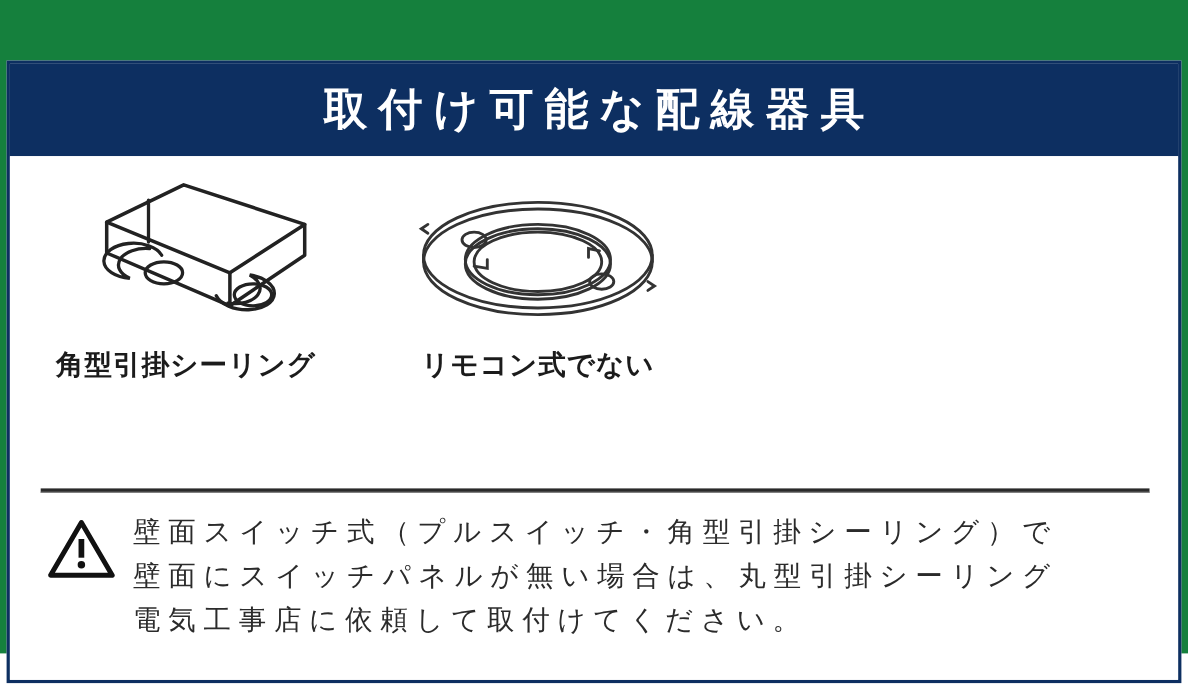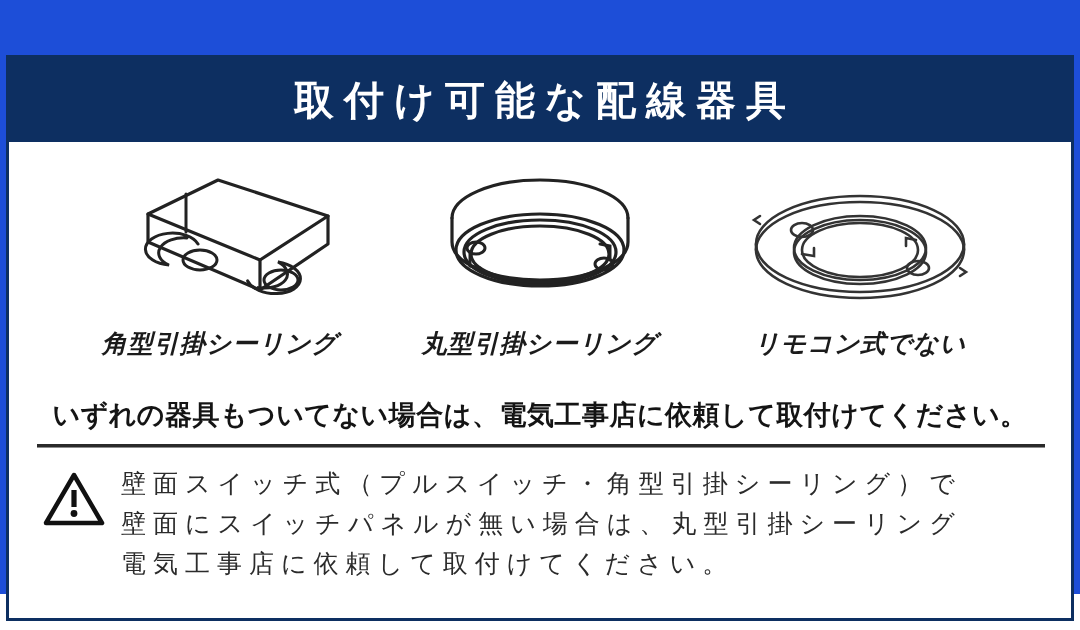--- a/index.html
+++ b/index.html
@@ -12,21 +12,21 @@
     height: 630px;
     overflow: hidden;
     font-family: "Liberation Sans", "DejaVu Sans", sans-serif;
     -webkit-font-smoothing: antialiased;
   }
 
   #root {
     position: relative;
     width: 1080px;
     height: 594px;
-    background: #1d4ed8;
+    background: #15803d;
   }
 
   
   .panel {
     position: absolute;
     left: 6px;
     top: 55px;
     width: 1068px;
     height: 566px;
     box-sizing: border-box;
@@ -65,26 +65,25 @@
     top: 84px;
     right: 0;
     bottom: 0;
     background: #ffffff;
   }
 
   
   .fixtures {
     position: absolute;
     left: 0;
-    top: 26px;
+    top: 14px;
     width: 100%;
     display: flex;
-    justify-content: center;
+    justify-content: flex-start;
     align-items: flex-end;
-    font-style: italic;
   }
   .fixture {
     width: 320px;
     display: flex;
     flex-direction: column;
     align-items: center;
   }
   .fixture-art {
     width: 260px;
     height: 155px;
@@ -182,38 +181,20 @@
             <g fill="none" stroke="#222222" stroke-width="3" stroke-linecap="round">
               <path d="M122 72 a27 16 0 1 0 -29 21 a25 15 0 0 1 18 -27" transform="translate(-14,4)"></path>
               <ellipse cx="110" cy="92" rx="17" ry="10"></ellipse>
               <path d="M206 108 a27 16 0 1 0 -29 21 a25 15 0 0 1 18 -27" transform="translate(-16,-6) rotate(184 190 114)"></path>
               <ellipse cx="191" cy="112" rx="17" ry="10"></ellipse>
             </g>
           </svg>
           <div class="fixture-label">角型引掛シーリング</div>
         </div>
 
-        <div class="fixture">
-          <svg class="fixture-art" viewBox="0 0 260 155">
-            <g fill="none" stroke="#222222" stroke-width="3.2" stroke-linecap="round">
-              <path d="M42 50 a88 38 0 0 1 176 0"></path>
-              <path d="M42 50 L42 74 a88 38 0 0 0 176 0 L218 50"></path>
-              <ellipse cx="130" cy="82" rx="84" ry="36"></ellipse>
-              <ellipse cx="130" cy="84" rx="76" ry="32"></ellipse>
-              <ellipse cx="130" cy="86" rx="69" ry="28"></ellipse>
-            </g>
-            <g fill="none" stroke="#222222" stroke-width="3" stroke-linecap="round">
-              <ellipse cx="66" cy="80" rx="9" ry="6"></ellipse>
-              <path d="M60 84 L60 98 L70 100"></path>
-              <ellipse cx="194" cy="96" rx="9" ry="6"></ellipse>
-              <path d="M200 92 L200 78 L190 76"></path>
-            </g>
-          </svg>
-          <div class="fixture-label">丸型引掛シーリング</div>
-        </div>
 
         <div class="fixture">
           <svg class="fixture-art" viewBox="0 0 260 155">
             <g fill="none" stroke="#333333" stroke-width="2.6" stroke-linecap="round">
               <ellipse cx="130" cy="76" rx="104" ry="48"></ellipse>
               <ellipse cx="130" cy="82" rx="104" ry="48"></ellipse>
               <path d="M26 76 L26 82 M234 76 L234 82"></path>
               <ellipse cx="130" cy="80" rx="66" ry="32"></ellipse>
               <ellipse cx="130" cy="84" rx="66" ry="32"></ellipse>
               <ellipse cx="130" cy="82" rx="58" ry="27"></ellipse>
@@ -223,23 +204,20 @@
               <path d="M230 100 L236 104 L230 108"></path>
               <path d="M72 86 L84 88 L84 80"></path>
               <path d="M186 72 L176 70 L176 78"></path>
             </g>
           </svg>
           <div class="fixture-label">リモコン式でない</div>
         </div>
 
       </div>
 
-      <div class="lead-line">
-        <span class="lead-text">いずれの器具もついてない場合は、電気工事店に依頼して取付けてください。</span>
-      </div>
 
       <div class="rule"></div>
 
       <div class="caution">
         <svg class="caution-icon" viewBox="0 0 62 56">
           <path d="M31 4 L59 52 L3 52 Z" fill="none" stroke="#111111" stroke-width="4.5" stroke-linejoin="round"></path>
           <rect x="28.4" y="19" width="5.2" height="17" fill="#111111"></rect>
           <circle cx="31" cy="42.5" r="3.4" fill="#111111"></circle>
         </svg>
         <div class="caution-lines">

